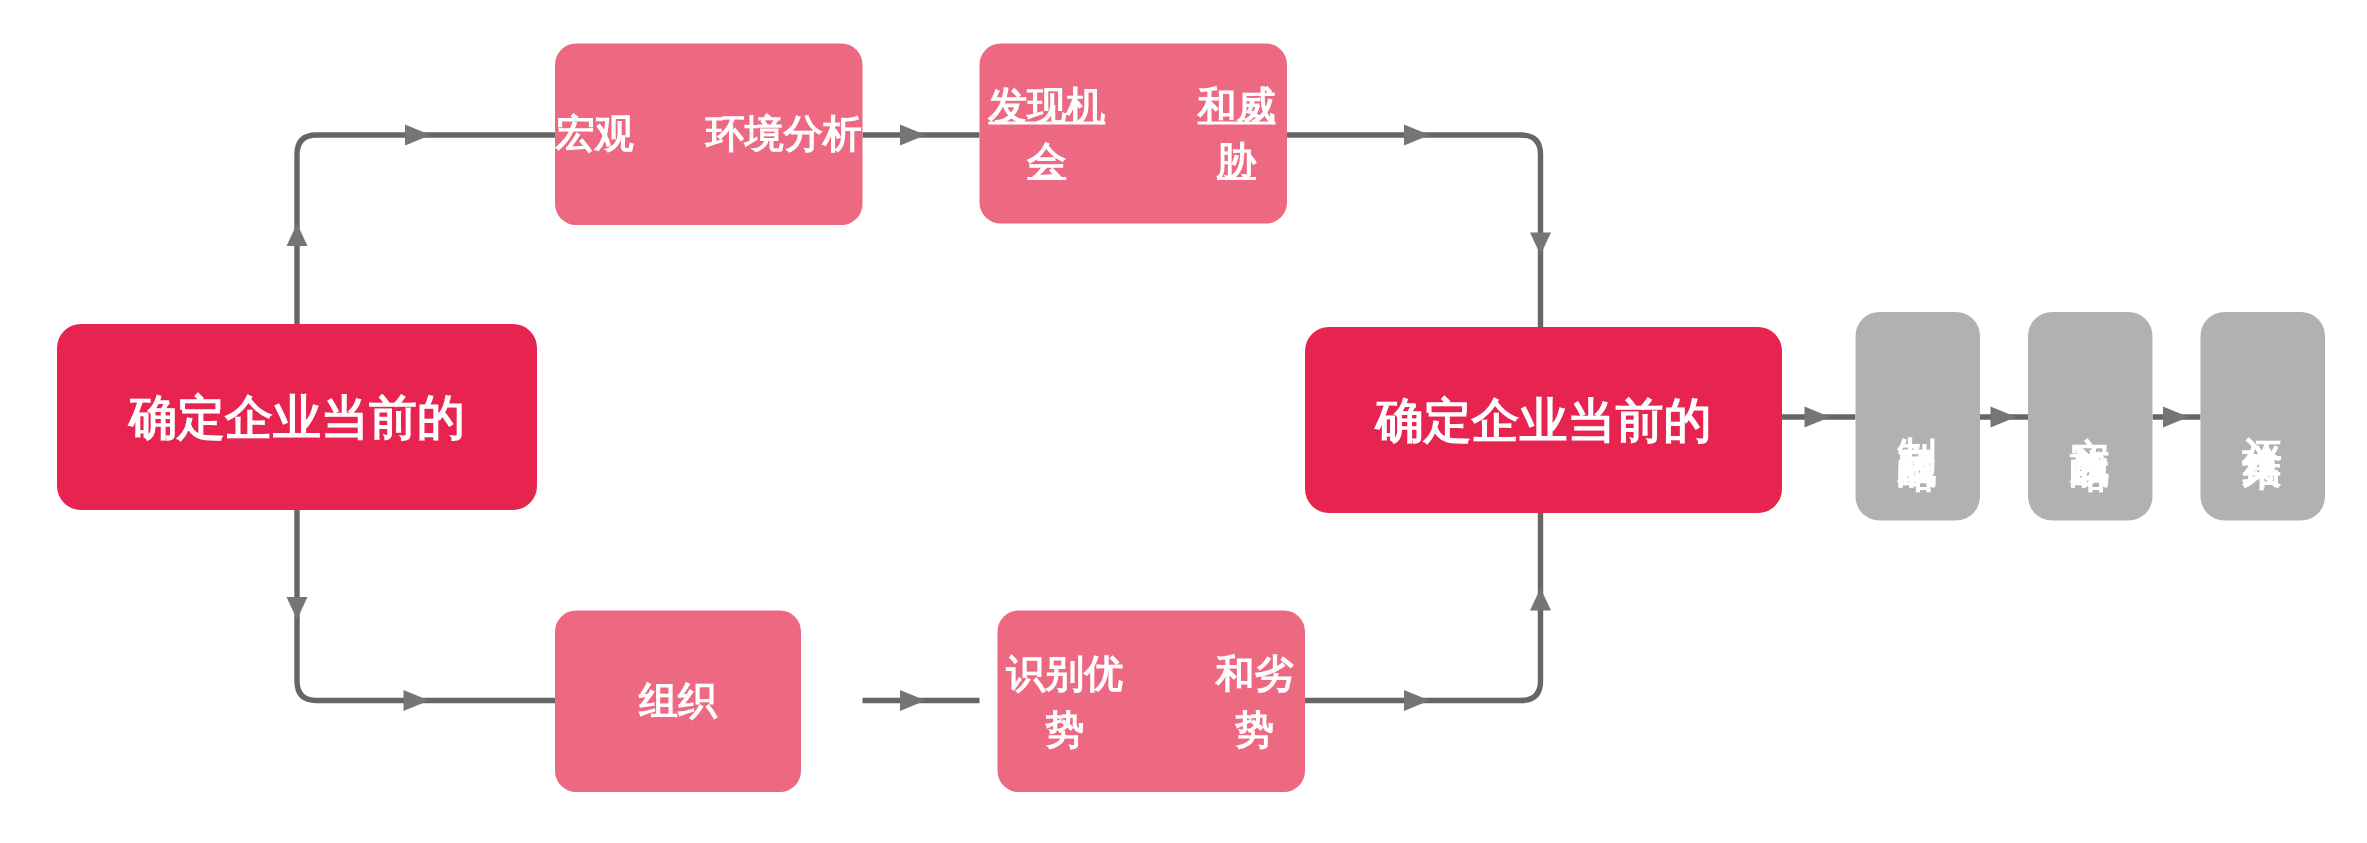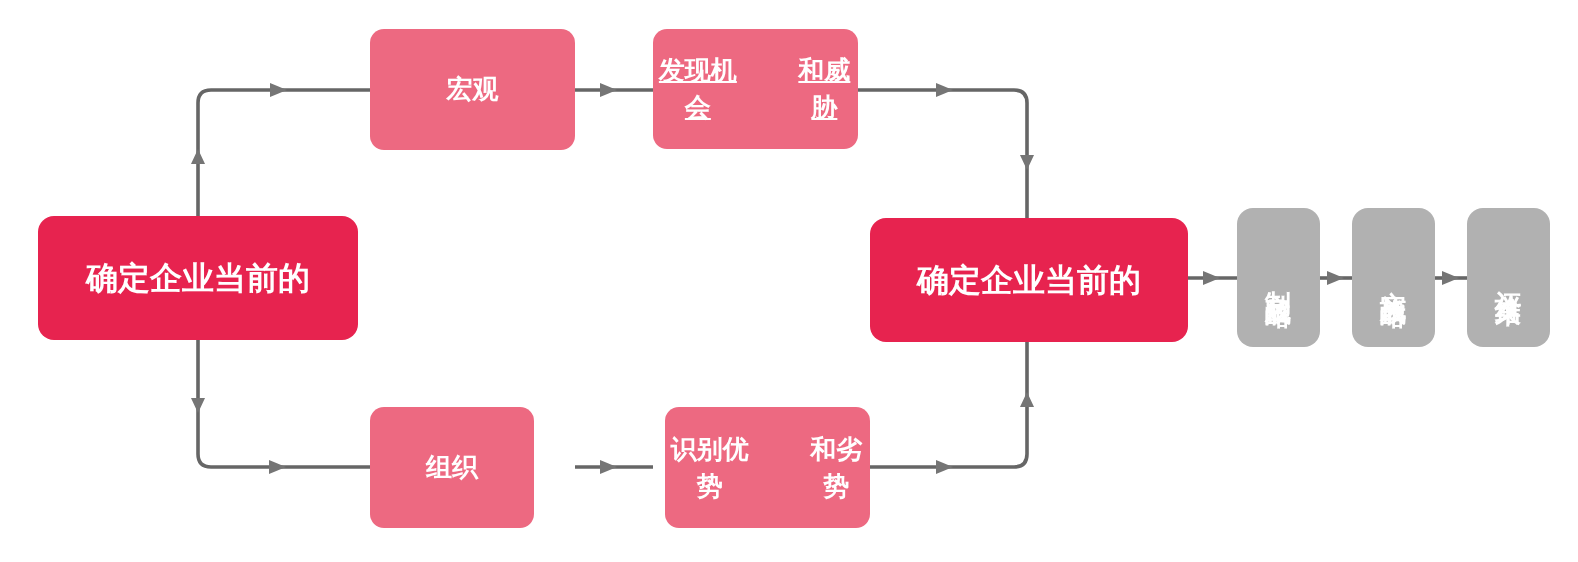--- a/index.html
+++ b/index.html
@@ -109,20 +109,21 @@
     <polygon class="ah" points="1344,278 1327,271 1327,285"></polygon>
     <polygon class="ah" points="1459,278 1442,271 1442,285"></polygon>
   </svg>
 
   <div class="node node-red n-current">
     <div>确定企业当前的</div>
   </div>
 
   <div class="node node-pink n-macro">
     <div>宏观</div>
+    <div>环境分析</div>
   </div>
 
   <div class="node node-pink n-oppthreat">
     <div>发现机会</div>
     <div>和威胁</div>
   </div>
 
   <div class="node node-pink n-orgres">
     <div>组织</div>
   </div>

